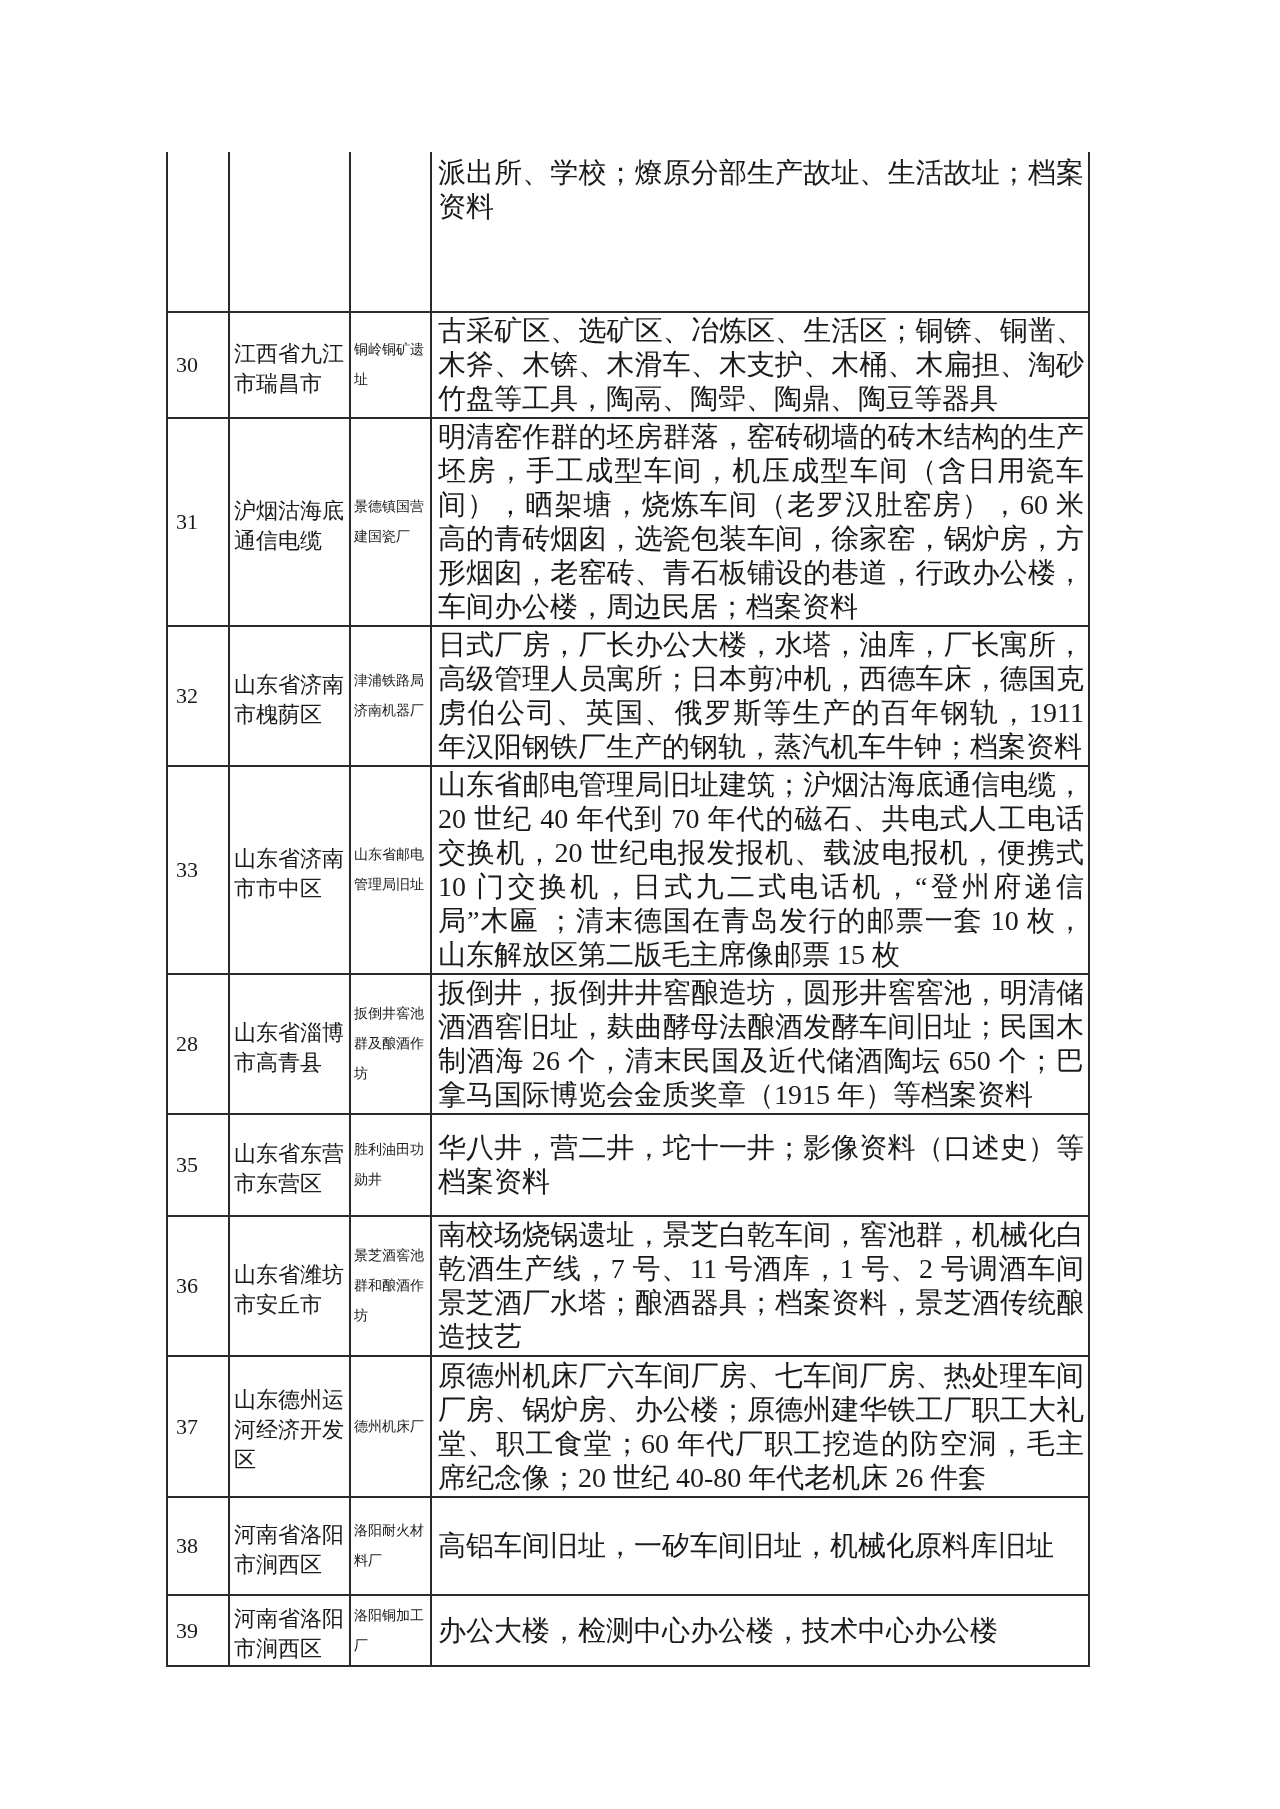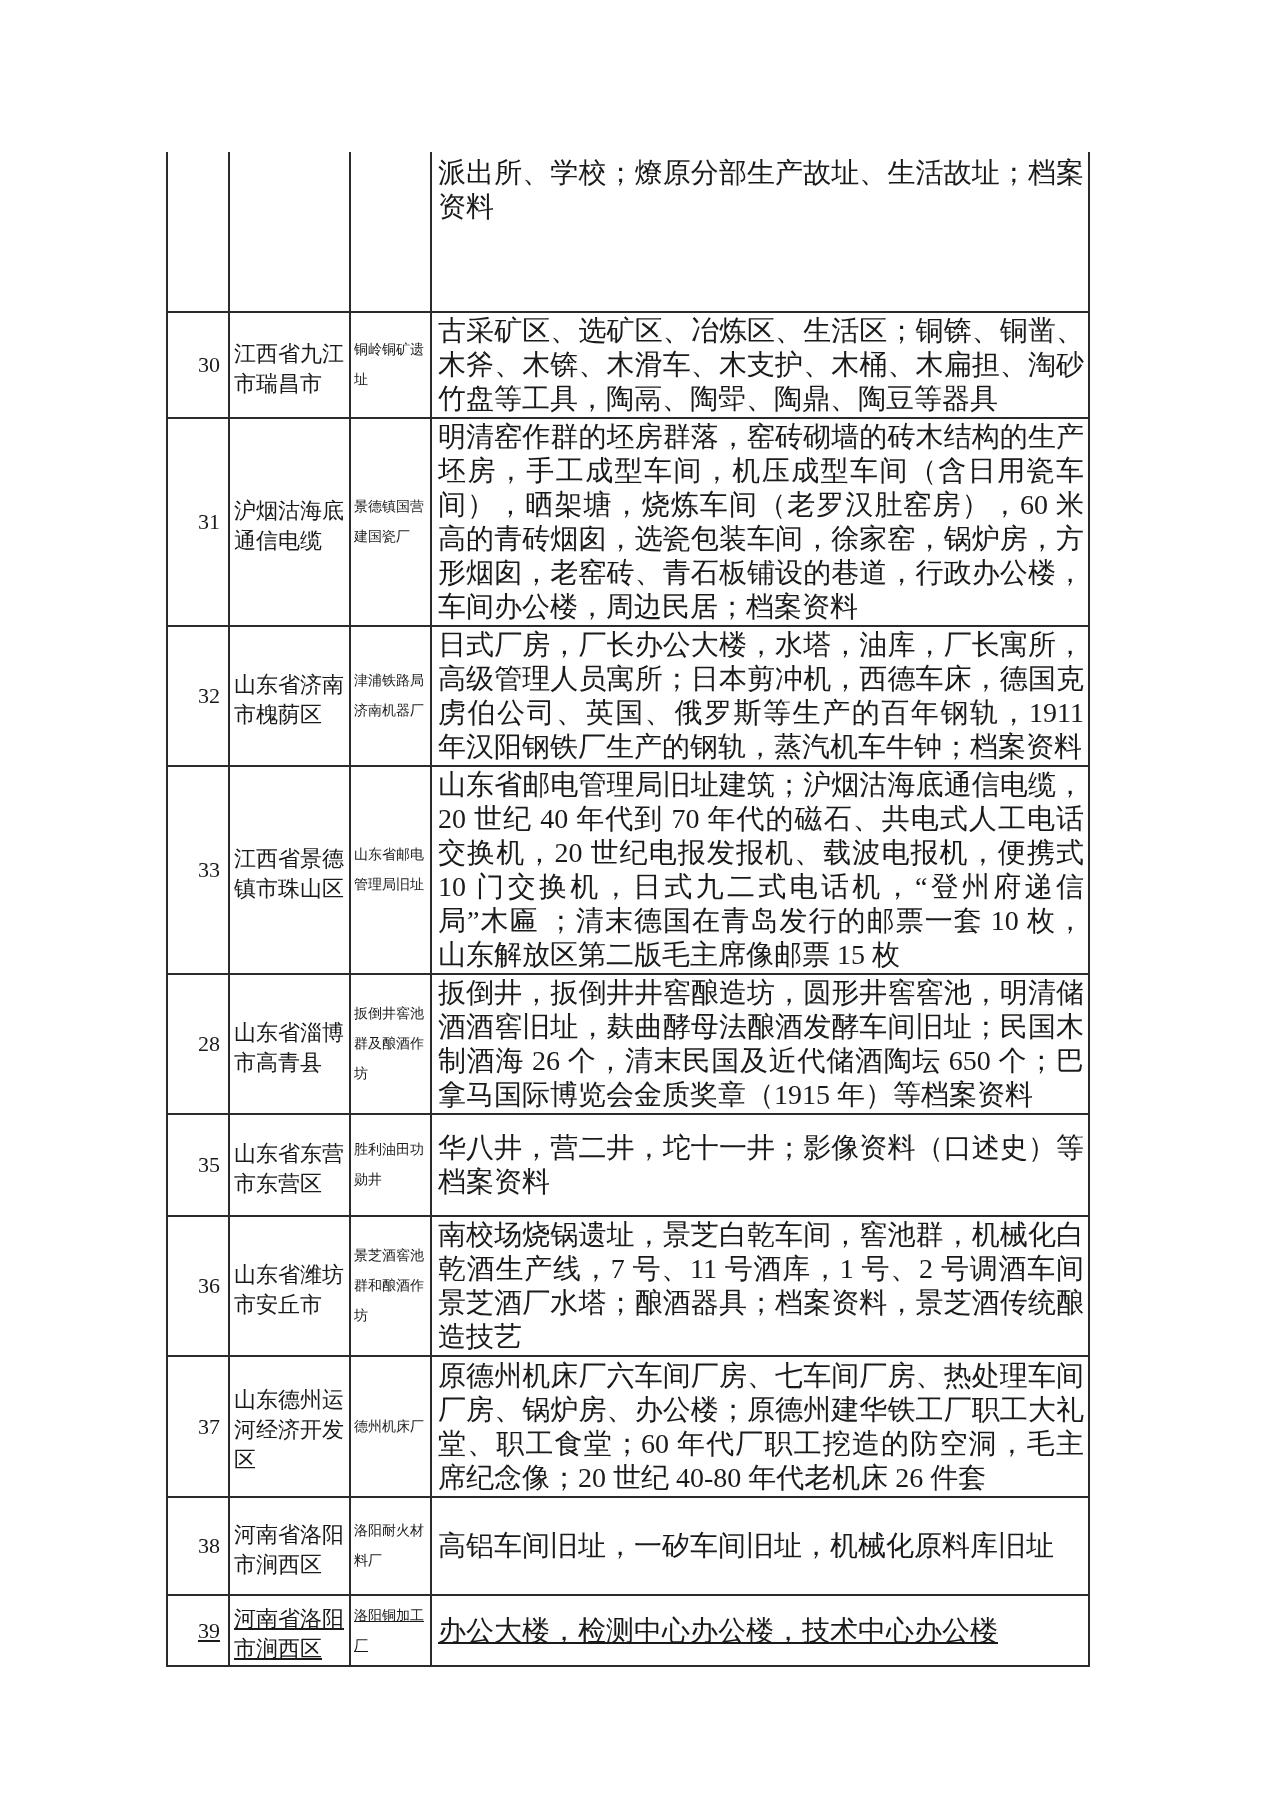--- a/index.html
+++ b/index.html
@@ -31,21 +31,21 @@
   table.doc-table td {
     border: 2px solid #2b2b2b;
     vertical-align: middle;
     overflow: hidden;
   }
   
   table.doc-table tr:first-child td {
     border-top: none;
   }
   td.cell-no {
-    text-align: right;
+    text-align: left;
     font-size: 22px;
     line-height: 30px;
     padding: 1px 8px;
   }
   td.cell-loc {
     font-size: 22px;
     line-height: 30px;
     padding: 8px 2px 1px 4px;
     text-align: left;
     line-break: strict;
@@ -102,21 +102,21 @@
           <td class="cell-items">明清窑作群的坯房群落，窑砖砌墙的砖木结构的生产坯房，手工成型车间，机压成型车间（含日用瓷车间），晒架塘，烧炼车间（老罗汉肚窑房），60 米高的青砖烟囱，选瓷包装车间，徐家窑，锅炉房，方形烟囱，老窑砖、青石板铺设的巷道，行政办公楼，车间办公楼，周边民居；档案资料</td>
         </tr>
         <tr style="height: 133px;">
           <td class="cell-no">32</td>
           <td class="cell-loc">山东省济南市槐荫区</td>
           <td class="cell-site">津浦铁路局济南机器厂</td>
           <td class="cell-items">日式厂房，厂长办公大楼，水塔，油库，厂长寓所，高级管理人员寓所；日本剪冲机，西德车床，德国克虏伯公司、英国、俄罗斯等生产的百年钢轨，1911 年汉阳钢铁厂生产的钢轨，蒸汽机车牛钟；档案资料</td>
         </tr>
         <tr style="height: 205px;">
           <td class="cell-no">33</td>
-          <td class="cell-loc">江西省景德镇市珠山区</td>
+          <td class="cell-loc">山东省济南市市中区</td>
           <td class="cell-site">山东省邮电管理局旧址</td>
           <td class="cell-items">山东省邮电管理局旧址建筑；沪烟沽海底通信电缆，20 世纪 40 年代到 70 年代的磁石、共电式人工电话交换机，20 世纪电报发报机、载波电报机，便携式 10 门交换机，日式九二式电话机，“登州府递信局”木匾 ；清末德国在青岛发行的邮票一套 10 枚，山东解放区第二版毛主席像邮票 15 枚</td>
         </tr>
         <tr style="height: 136px;">
           <td class="cell-no">28</td>
           <td class="cell-loc">山东省淄博市高青县</td>
           <td class="cell-site">扳倒井窖池群及酿酒作坊</td>
           <td class="cell-items">扳倒井，扳倒井井窖酿造坊，圆形井窖窖池，明清储酒酒窖旧址，麸曲酵母法酿酒发酵车间旧址；民国木制酒海 26 个，清末民国及近代储酒陶坛 650 个；巴拿马国际博览会金质奖章（1915 年）等档案资料</td>
         </tr>
         <tr style="height: 102px;">
@@ -136,21 +136,21 @@
           <td class="cell-loc">山东德州运河经济开发区</td>
           <td class="cell-site">德州机床厂</td>
           <td class="cell-items">原德州机床厂六车间厂房、七车间厂房、热处理车间厂房、锅炉房、办公楼；原德州建华铁工厂职工大礼堂、职工食堂；60 年代厂职工挖造的防空洞，毛主席纪念像；20 世纪 40-80 年代老机床 26 件套</td>
         </tr>
         <tr style="height: 98px;">
           <td class="cell-no">38</td>
           <td class="cell-loc">河南省洛阳市涧西区</td>
           <td class="cell-site">洛阳耐火材料厂</td>
           <td class="cell-items">高铝车间旧址，一矽车间旧址，机械化原料库旧址</td>
         </tr>
-        <tr style="height: 70px; text-decoration: underline;">
+        <tr style="height: 70px;">
           <td class="cell-no">39</td>
           <td class="cell-loc">河南省洛阳市涧西区</td>
           <td class="cell-site">洛阳铜加工厂</td>
           <td class="cell-items">办公大楼，检测中心办公楼，技术中心办公楼</td>
         </tr>
       </tbody>
   </table>
 </div>
 
 </body></html>

